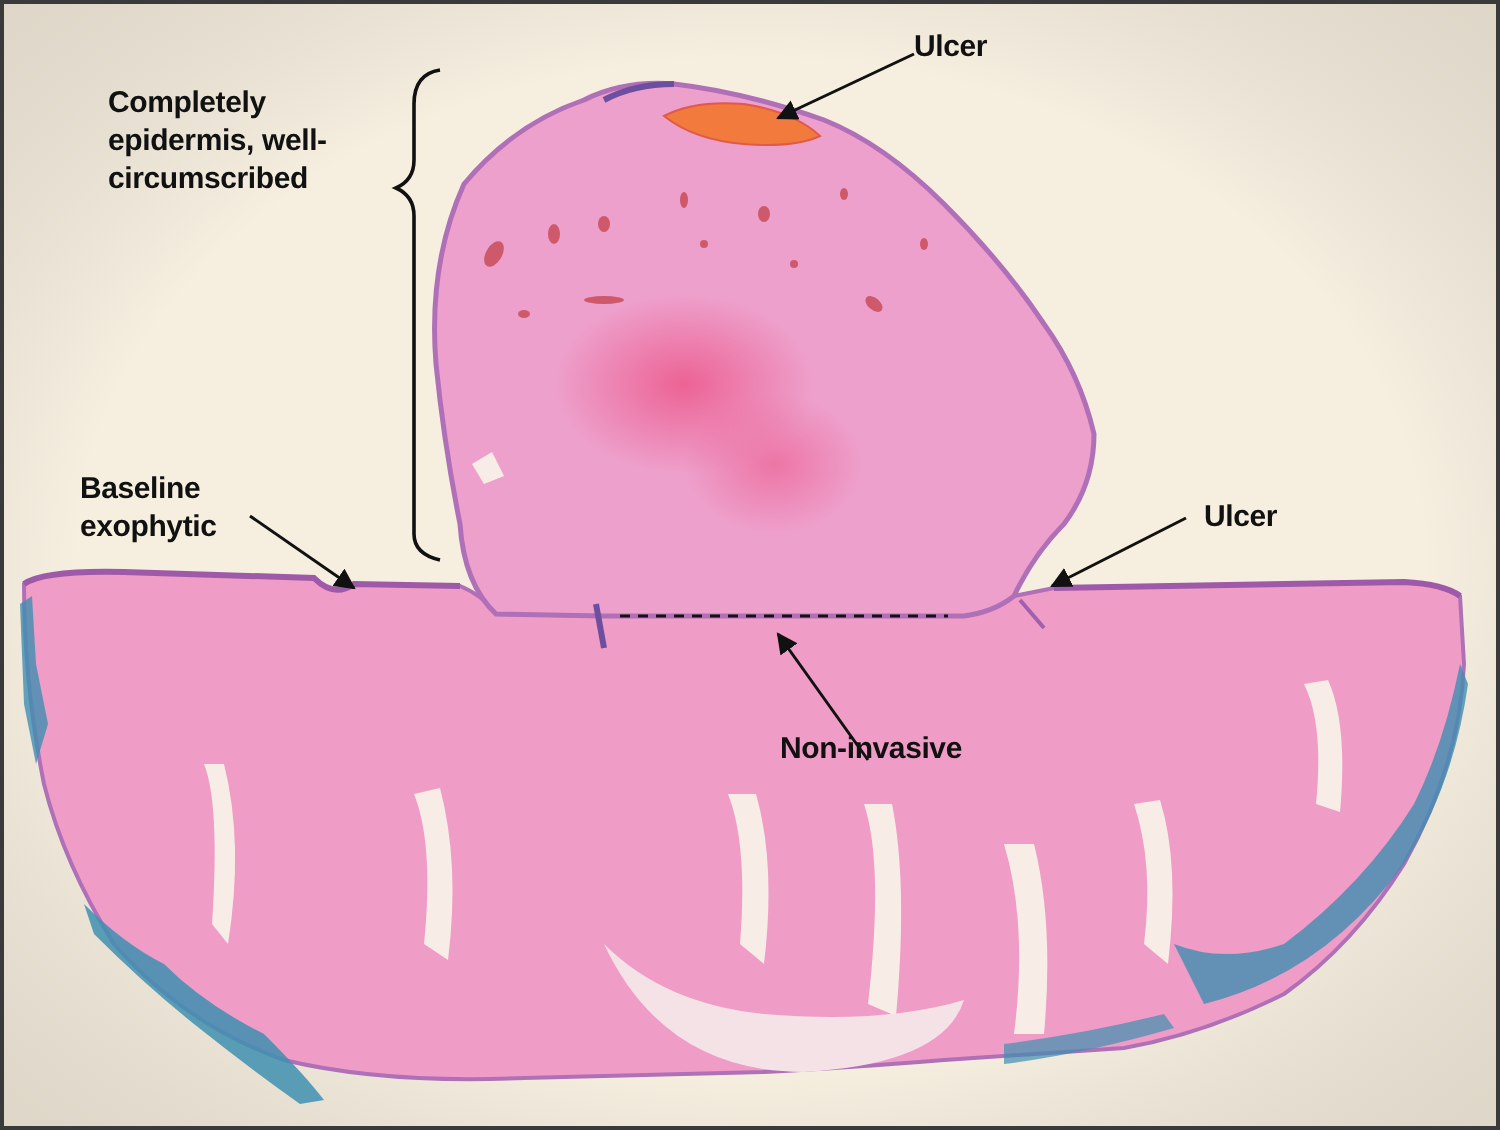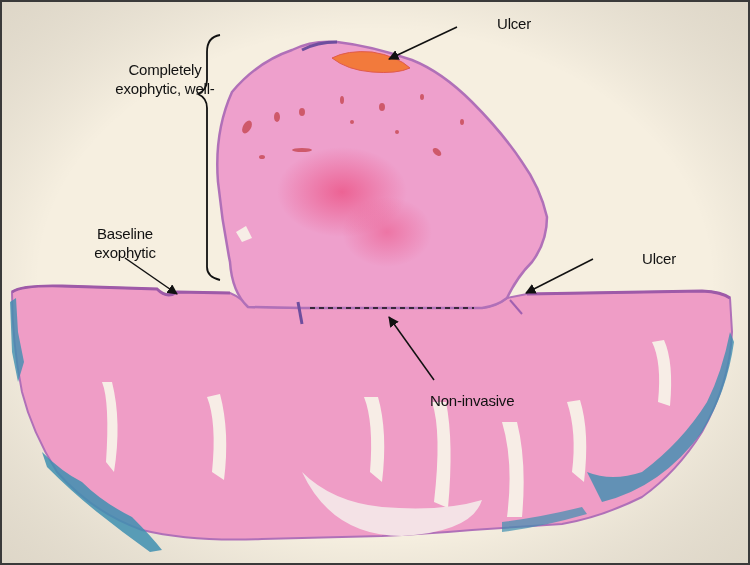--- a/index.html
+++ b/index.html
@@ -8,34 +8,33 @@
       position: absolute; left: 0; top: 0;
       width: 746px; height: 561px;
       border: 2px solid #3a3a3a;
       background: #f6efe0;
       overflow: hidden;
     }
     svg.scene { position: absolute; left: 0; top: 0; }
     .label {
       position: absolute;
       font-family: "Liberation Sans", sans-serif;
-      font-weight: normal;
+      font-weight: bold;
       color: #111111;
       font-size: 15px;
       line-height: 19px;
-      text-align: center;
+      text-align: left;
       white-space: nowrap;
       letter-spacing: -0.2px;
-      margin-left: 40px;
     }
-    .label-exophytic { left: 52px; top: 58px; width: 142px; }
+    .label-exophytic { left: 52px; top: 40px; width: 142px; }
     .label-ulcer { left: 455px; top: 12px; }
-    .label-baseline { left: 38px; top: 222px; width: 90px; }
+    .label-baseline { left: 38px; top: 233px; width: 90px; }
     .label-stalk { left: 600px; top: 247px; }
-    .label-noninvasive { left: 388px; top: 389px; }
+    .label-noninvasive { left: 388px; top: 363px; }
   </style>
 </head>
 <body>
 
 <div class="frame">
   <svg class="scene" width="746" height="561" viewBox="0 0 746 561">
     <defs>
       <radialGradient id="hemorrhage" cx="0.5" cy="0.5" r="0.5">
         <stop offset="0" stop-color="#ec5c8e" stop-opacity="0.9"></stop>
         <stop offset="1" stop-color="#ec5c8e" stop-opacity="0"></stop>
@@ -122,21 +121,22 @@
       <line x1="591" y1="257" x2="524" y2="291" stroke-width="1.5" marker-end="url(#arrowhead)"></line>
 
       <line x1="308" y1="306" x2="472" y2="306" stroke-width="1.5" stroke-dasharray="5,4"></line>
 
       <line x1="432" y1="378" x2="387" y2="315" stroke-width="1.5" marker-end="url(#arrowhead)"></line>
     </g>
   </svg>
 
   <div class="label label-exophytic">
     <div>Completely</div>
-    <div>exophytic, well-</div>
+    <div>epidermis, well-</div>
+    <div>circumscribed</div>
   </div>
 
   <div class="label label-ulcer">Ulcer</div>
 
   <div class="label label-baseline">
     <div>Baseline</div>
     <div>exophytic</div>
   </div>
 
   <div class="label label-stalk">Ulcer</div>

